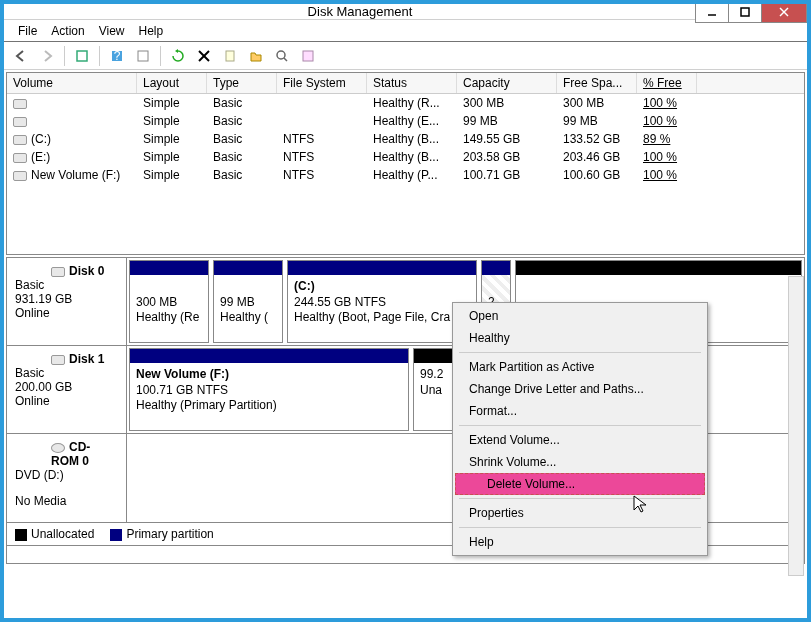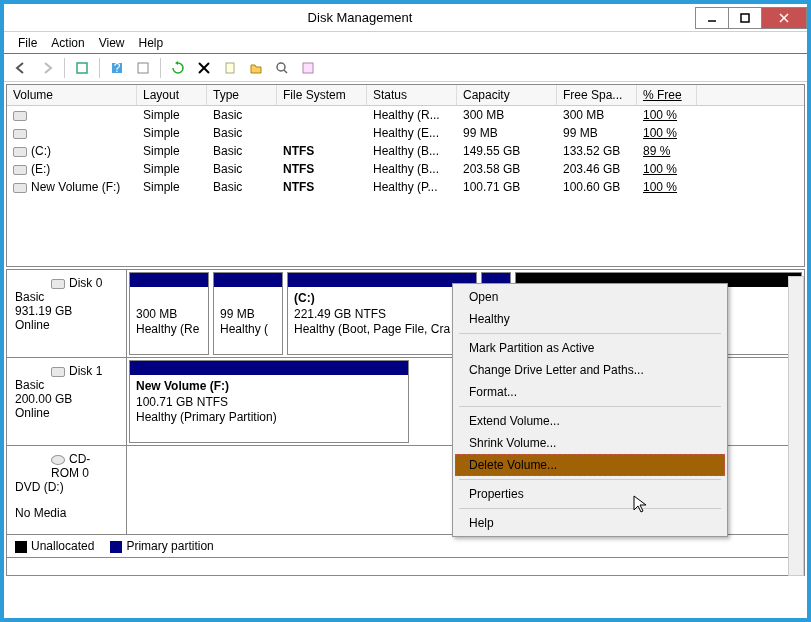--- a/index.html
+++ b/index.html
@@ -1,53 +1,53 @@
 <!DOCTYPE html>
 <html><head>
 <meta charset="utf-8">
 <style>
 * { box-sizing: border-box; margin: 0; padding: 0; font-family: "Segoe UI", Tahoma, sans-serif; font-size: 12px; }
 body { background: #fff; width: 811px; height: 622px; border: 4px solid #2d9cdb; position: relative; overflow: hidden; }
-.titlebar { height: 28px; background: #fff; display: flex; align-items: center; border-bottom: 1px solid #d0d0d0; }
+.titlebar { height: 16px; background: #fff; display: flex; align-items: center; border-bottom: 1px solid #d0d0d0; }
 .titlebar .title { flex: 1; text-align: center; font-size: 13px; }
 .titlebar .win-btns { display: flex; }
 .titlebar .win-btn { width: 34px; height: 22px; display: flex; align-items: center; justify-content: center; border: 1px solid #888; margin-left: -1px; background: #fff; }
 .titlebar .win-btn.close { background: #c75050; color: #fff; width: 46px; }
 .titlebar .win-btn svg { width: 10px; height: 10px; }
 .menubar { height: 22px; display: flex; align-items: center; padding: 0 14px; gap: 14px; border-bottom: 1px solid #737373; }
 .menubar span { cursor: default; }
 .toolbar { height: 28px; display: flex; align-items: center; padding: 0 6px; gap: 4px; border-bottom: 1px solid #d0d0d0; }
 .toolbar .tb-btn { width: 22px; height: 22px; display: flex; align-items: center; justify-content: center; }
 .toolbar .sep { width: 1px; height: 20px; background: #ccc; margin: 0 2px; }
 .volume-table { border: 1px solid #888; margin: 2px; }
 .vt-head { display: flex; background: #f7f7f7; border-bottom: 1px solid #ccc; }
 .vt-head .col { padding: 3px 6px; border-right: 1px solid #ddd; font-weight: normal; }
 .vt-body .row { display: flex; padding: 1px 0; }
 .vt-body .cell { padding: 1px 6px; white-space: nowrap; overflow: hidden; }
-.c-vol { width: 130px; } .c-lay { width: 70px; } .c-typ { width: 70px; } .c-fs { width: 90px; font-weight: bold; }
+.c-vol { width: 130px; } .c-lay { width: 70px; } .c-typ { width: 70px; } .c-fs { width: 90px; }
 .c-sta { width: 90px; } .c-cap { width: 100px; } .c-fre { width: 80px; } .c-pct { width: 60px; text-decoration: underline; }
 .disk-icon { display:inline-block; width:14px; height:10px; background:#e8e8e8; border:1px solid #999; border-radius:2px; margin-right:4px; vertical-align:middle; }
 .graphical { margin: 2px; border: 1px solid #888; position: relative; }
 .disk-row { display: flex; border-bottom: 1px solid #888; min-height: 88px; }
 .disk-info { width: 120px; padding: 6px 8px; border-right: 1px solid #888; }
-.disk-info .dname { font-weight: normal; padding-left: 36px; }
+.disk-info .dname { font-weight: bold; padding-left: 36px; }
 .disk-parts { flex: 1; display: flex; flex-direction: column; }
 .part-strip { display: flex; height: 100%; }
 .part { border: 1px solid #888; margin: 2px; display: flex; flex-direction: column; position: relative; }
 .part .bar { height: 14px; background: #000080; }
 .part .bar.unalloc { background: #000; }
 .part .lbl { padding: 4px 6px; font-size: 11px; line-height: 1.3; white-space: nowrap; overflow: hidden; }
 .part .lbl b { font-weight: bold; }
 .part.hatched .lbl { background: repeating-linear-gradient(45deg, #fff, #fff 4px, #eee 4px, #eee 8px); }
 .legend { padding: 4px 8px; display: flex; gap: 16px; align-items: center; border-top: 1px solid #888; }
 .legend .sw { width: 12px; height: 12px; display: inline-block; margin-right: 4px; vertical-align: middle; }
-.context-menu { position: absolute; left: 448px; top: 279px; width: 276px; background: #f0f0f0; border: 1px solid #999; box-shadow: 2px 2px 4px rgba(0,0,0,0.3); z-index: 100; padding: 2px; }
+.context-menu { position: absolute; left: 448px; top: 298px; width: 256px; background: #f0f0f0; border: 1px solid #999; box-shadow: 2px 2px 4px rgba(0,0,0,0.3); z-index: 100; padding: 2px; }
 .context-menu .item { padding: 4px 14px; cursor: default; }
 .context-menu .item.disabled { color: #000000; }
-.context-menu .item.highlighted { background: #a16207; border: 1px dashed #c75050; padding: 3px 13px; }
+.context-menu .item.highlighted { background: #ec4899; border: 1px dashed #c75050; padding: 3px 31px; }
 .context-menu .msep { height: 1px; background: #ccc; margin: 3px 4px; }
 .cursor { position: absolute; left: 628px; top: 490px; z-index: 200; pointer-events:none; }
 .scroll-stub { position:absolute; right:3px; top:272px; width:16px; height:300px; background:#f0f0f0; border:1px solid #ccc; }
 </style>
 </head>
 <body>
 
 <div class="titlebar">
   <span style="width:20px"></span>
   <span class="title">Disk Management</span>
@@ -222,21 +222,21 @@
       <div class="part" style="width:80px">
             <div class="bar"></div>
             <div class="lbl"><b></b><br><span>300 MB</span><br><span>Healthy (Re</span></div>
           </div>
       <div class="part" style="width:70px">
             <div class="bar"></div>
             <div class="lbl"><b></b><br><span>99 MB</span><br><span>Healthy (</span></div>
           </div>
       <div class="part" style="width:190px">
             <div class="bar"></div>
-            <div class="lbl"><b>(C:)</b><br><span>221.49 GB NTFS</span><br><span>Healthy (Boot, Page File, Cra</span></div>
+            <div class="lbl"><b>(C:)</b><br><span>244.55 GB NTFS</span><br><span>Healthy (Boot, Page File, Cra</span></div>
           </div>
       <div class="part hatched" style="width:30px">
             <div class="bar"></div>
             <div class="lbl"><b></b><br><span>2</span><br><span>H</span></div>
           </div>
       <div class="part" style="flex:1">
             <div class="bar unalloc"></div>
             <div class="lbl"></div>
           </div>
     </div>
@@ -248,20 +248,24 @@
       <div class="dname"><span class="disk-icon"></span><span>Disk 1</span></div>
       <div>Basic</div>
       <div>200.00 GB</div>
       <div>Online</div>
     </div>
     <div class="disk-parts">
         <div class="part-strip">
       <div class="part" style="width:280px">
             <div class="bar"></div>
             <div class="lbl"><b>New Volume  (F:)</b><br><span>100.71 GB NTFS</span><br><span>Healthy (Primary Partition)</span></div>
+          </div>
+      <div class="part" style="width:40px">
+            <div class="bar unalloc"></div>
+            <div class="lbl"><span>99.2</span><br><span>Una</span></div>
           </div>
       <div style="flex:1"></div>
     </div>
       </div>
   </div>
 
   <div class="disk-row" style="border-bottom:none">
     <div class="disk-info">
       <div class="dname"><span class="disk-icon" style="border-radius:50%"></span><span>CD-ROM 0</span></div>
       <div>DVD (D:)</div>

